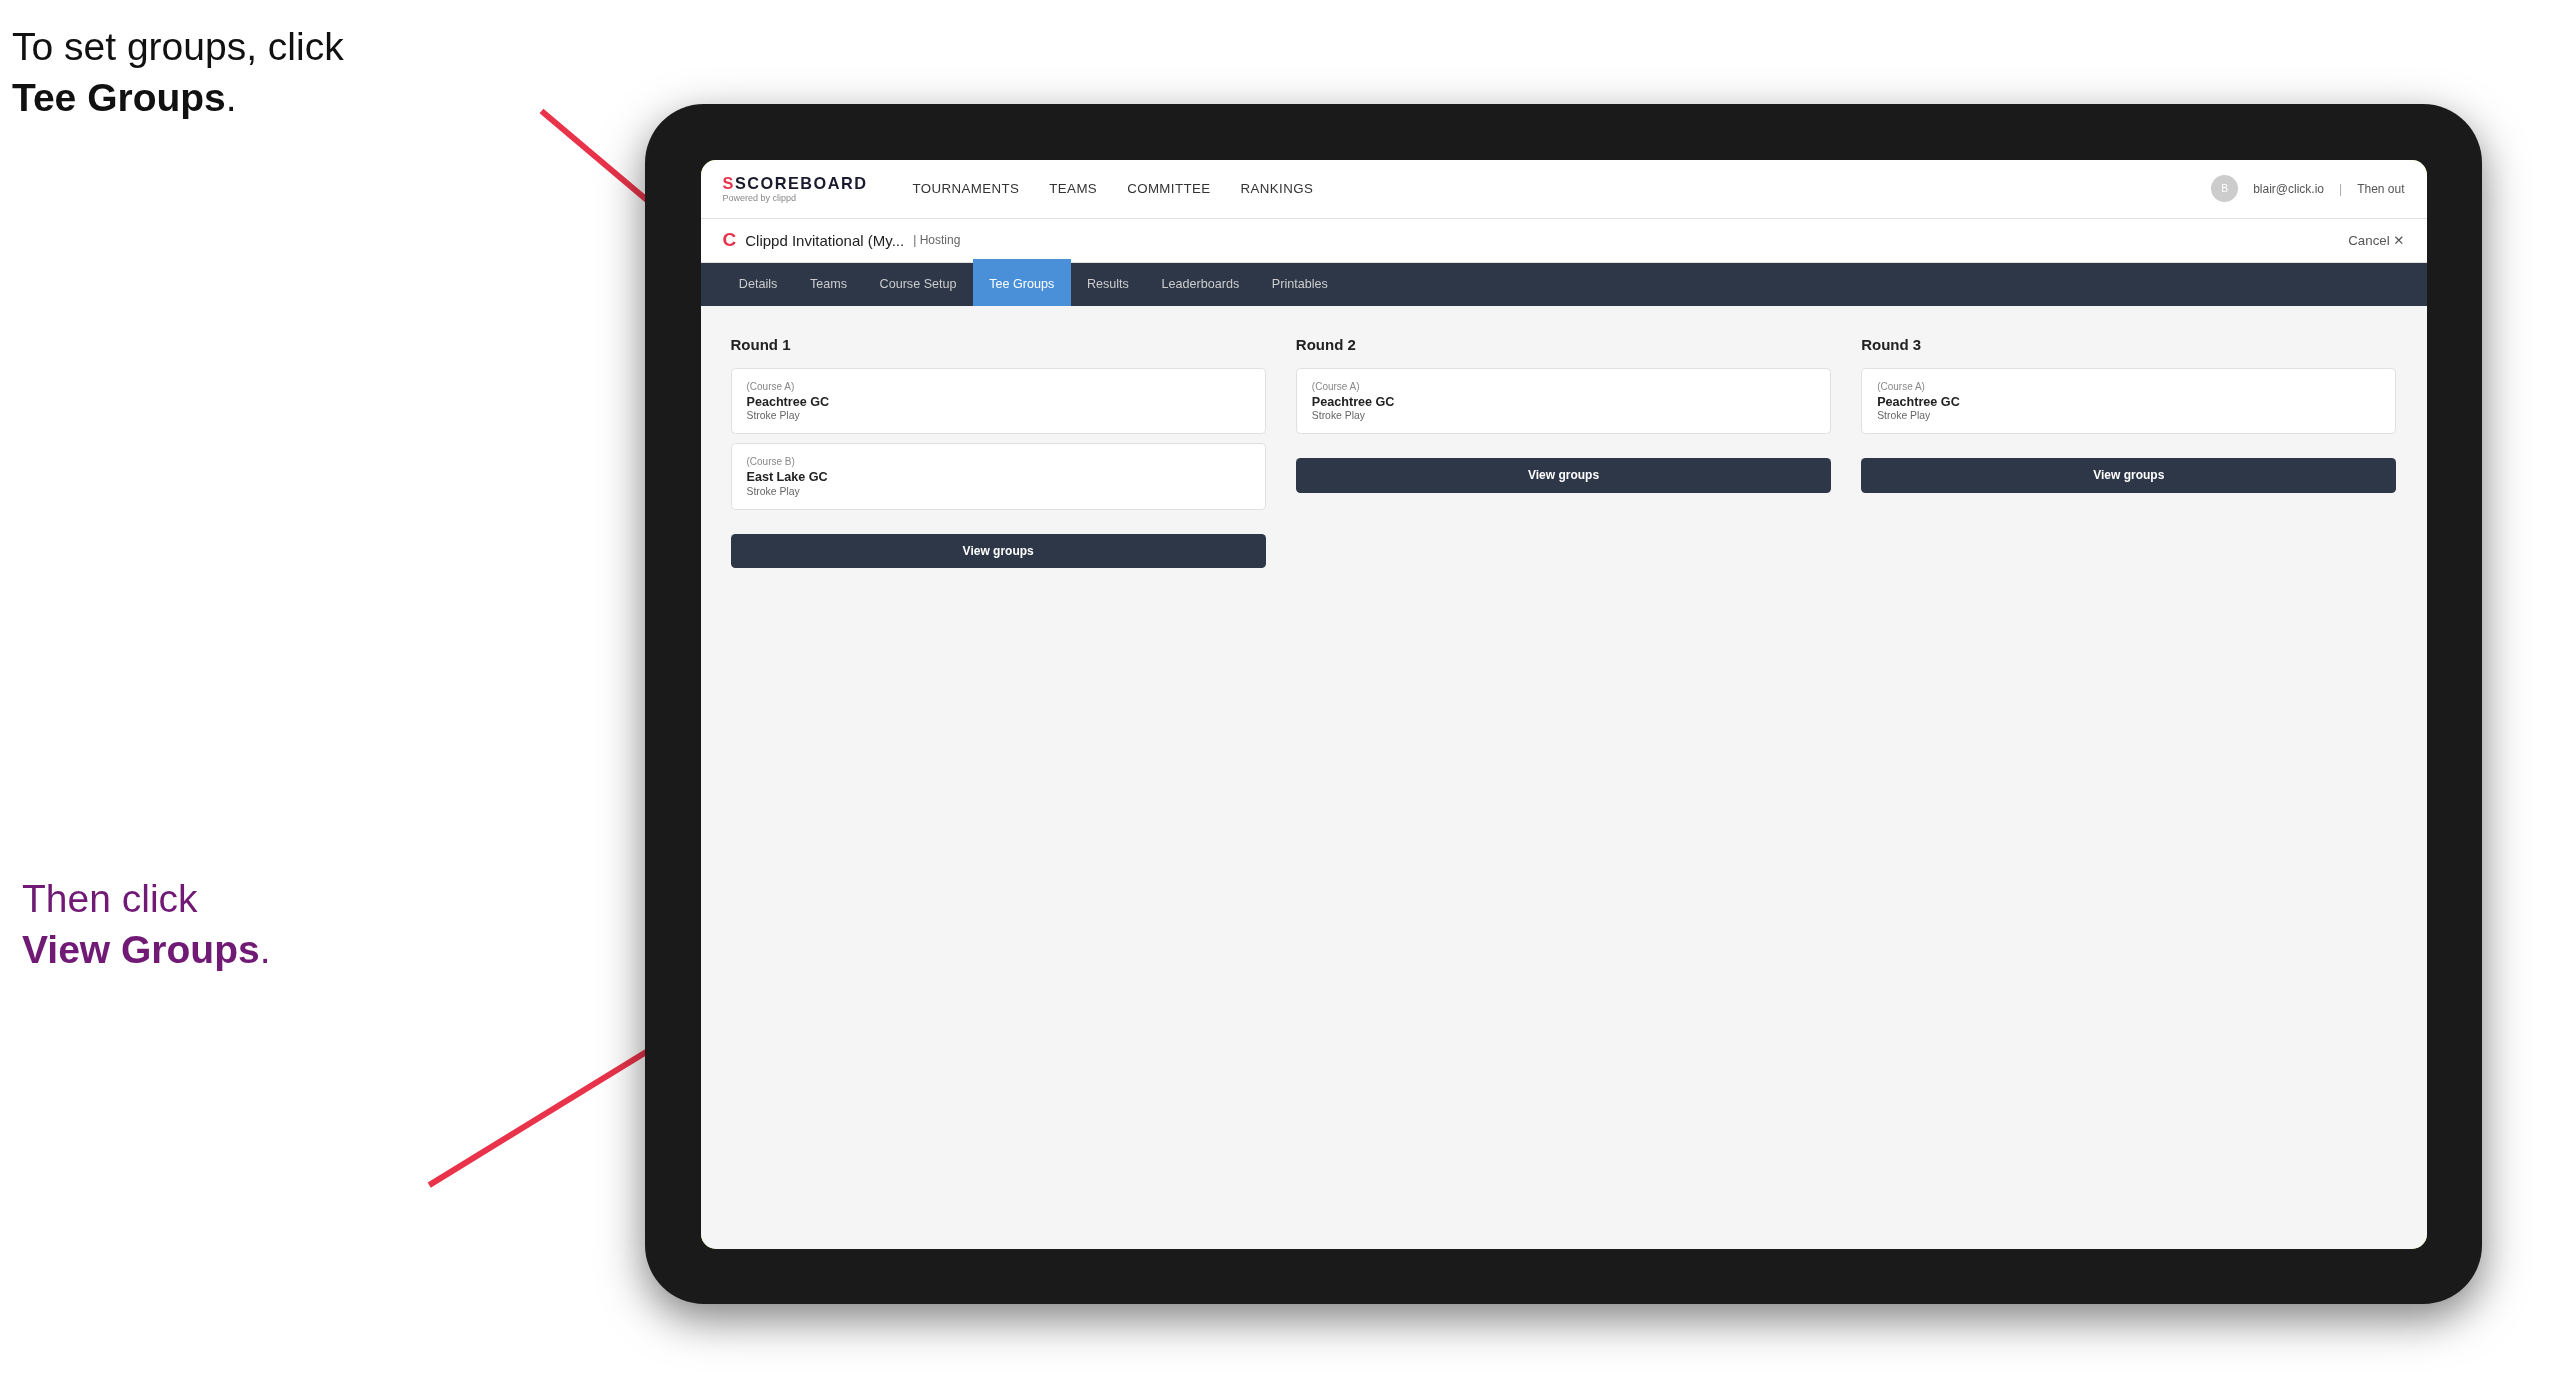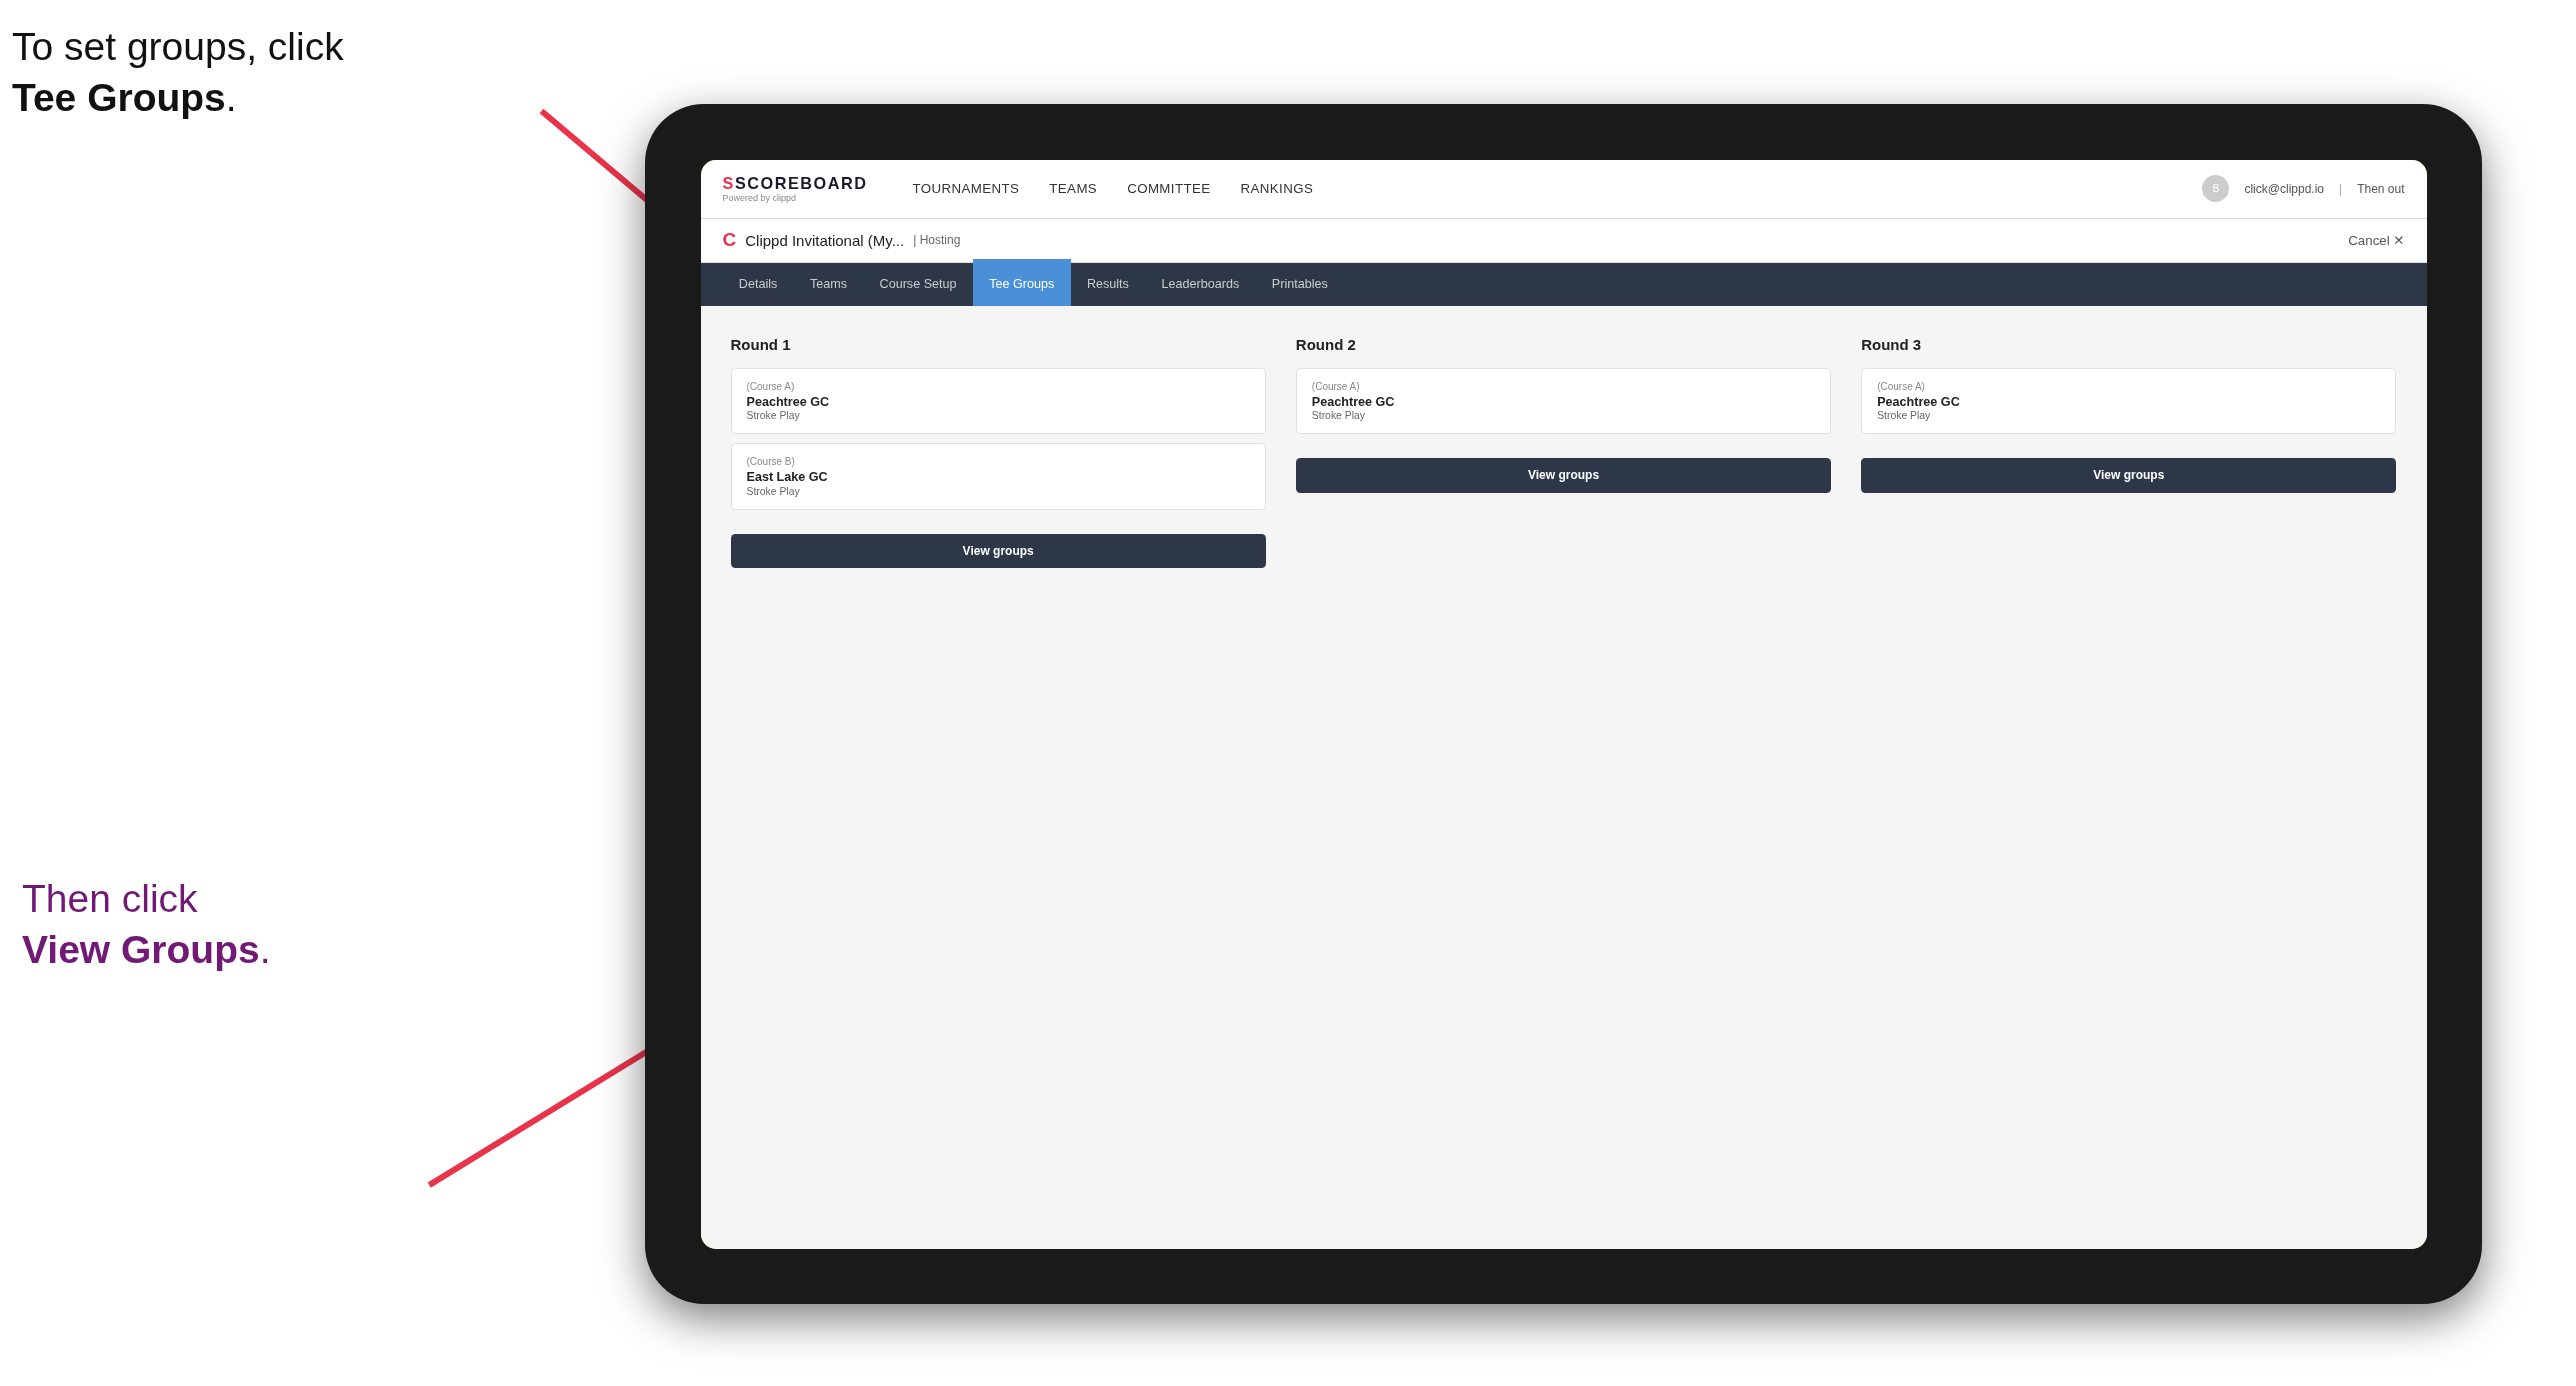--- a/index.html
+++ b/index.html
@@ -300,21 +300,21 @@
         <div class="logo-sub">Powered by clippd</div>
       </div>
       <div class="nav-items">
         <span class="nav-item">TOURNAMENTS</span>
         <span class="nav-item">TEAMS</span>
         <span class="nav-item">COMMITTEE</span>
         <span class="nav-item">RANKINGS</span>
       </div>
       <div class="nav-right">
         <div class="user-avatar">B</div>
-        <span>click@clippd.io</span>
+        <span>blair@click.io</span>
         <span style="color:#aaa">|</span>
         <span>Then out</span>
       </div>
     </div>
 
     <div class="tournament-bar">
       <div class="tournament-title">
         <span class="c-icon">C</span>
         <span>Clippd Invitational (My...</span>
         <span class="hosting-badge">| <span>Hosting</span></span>

